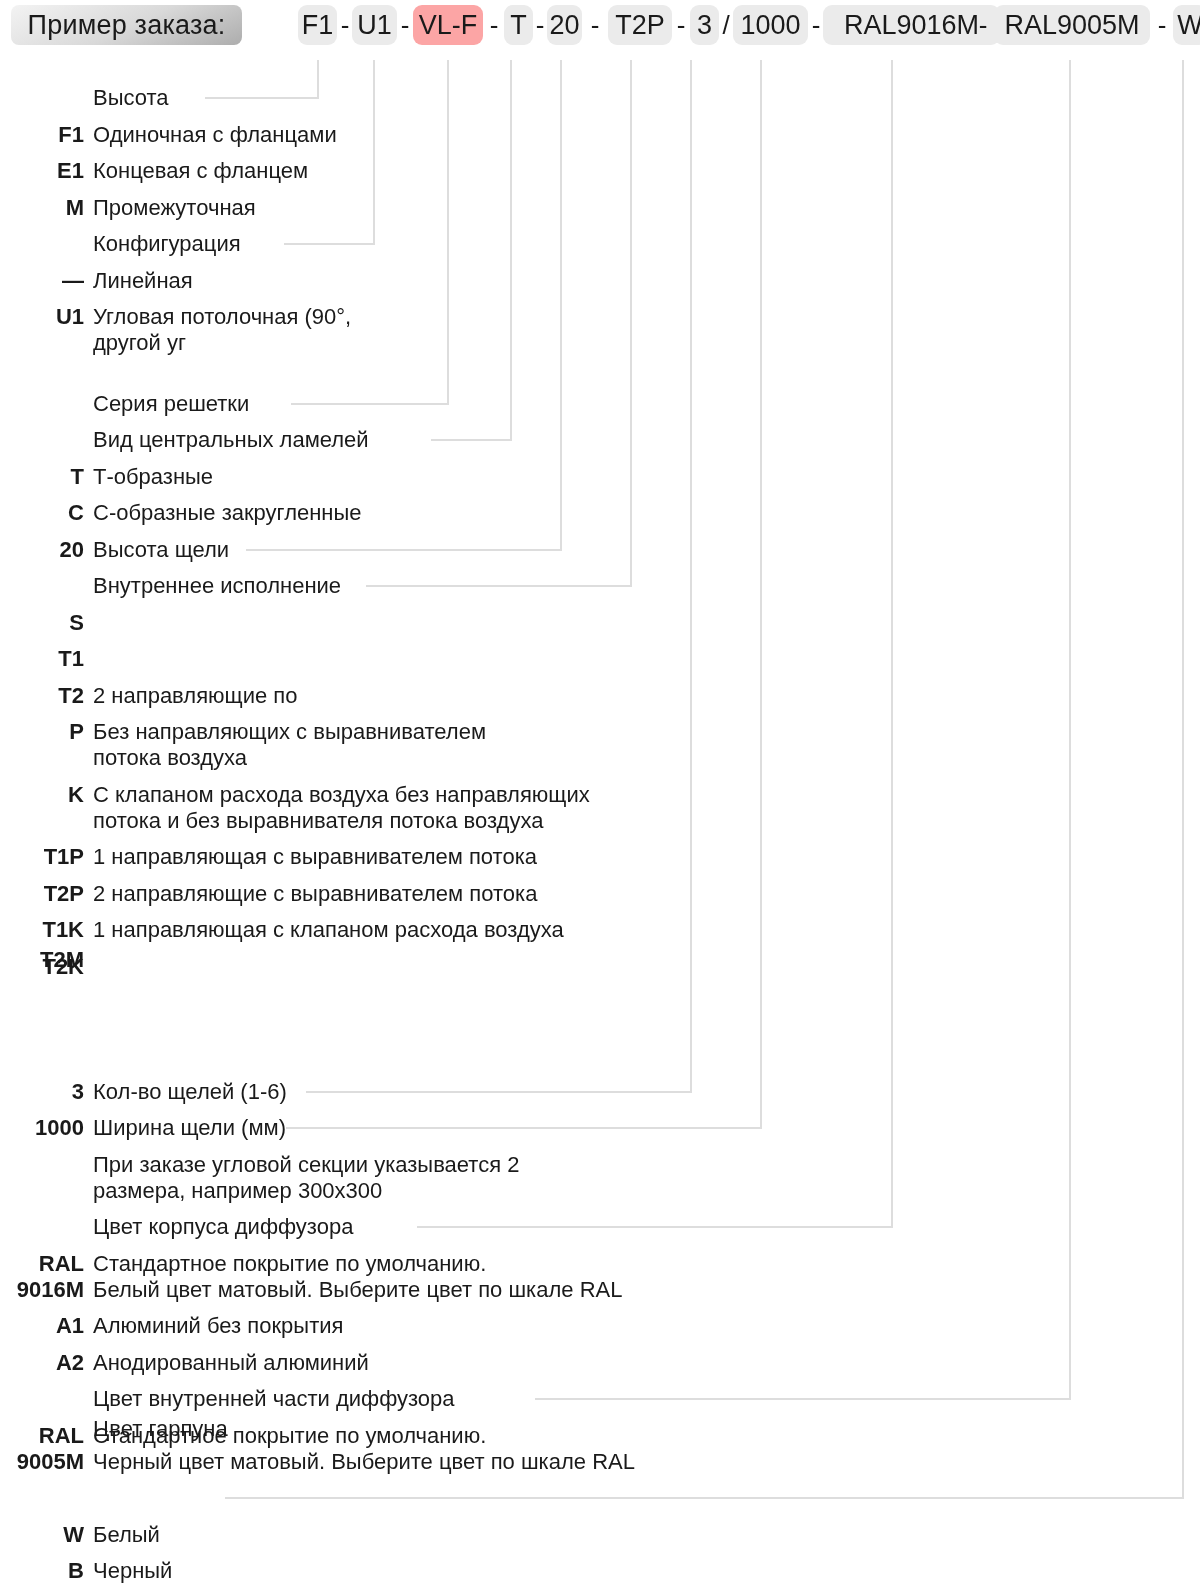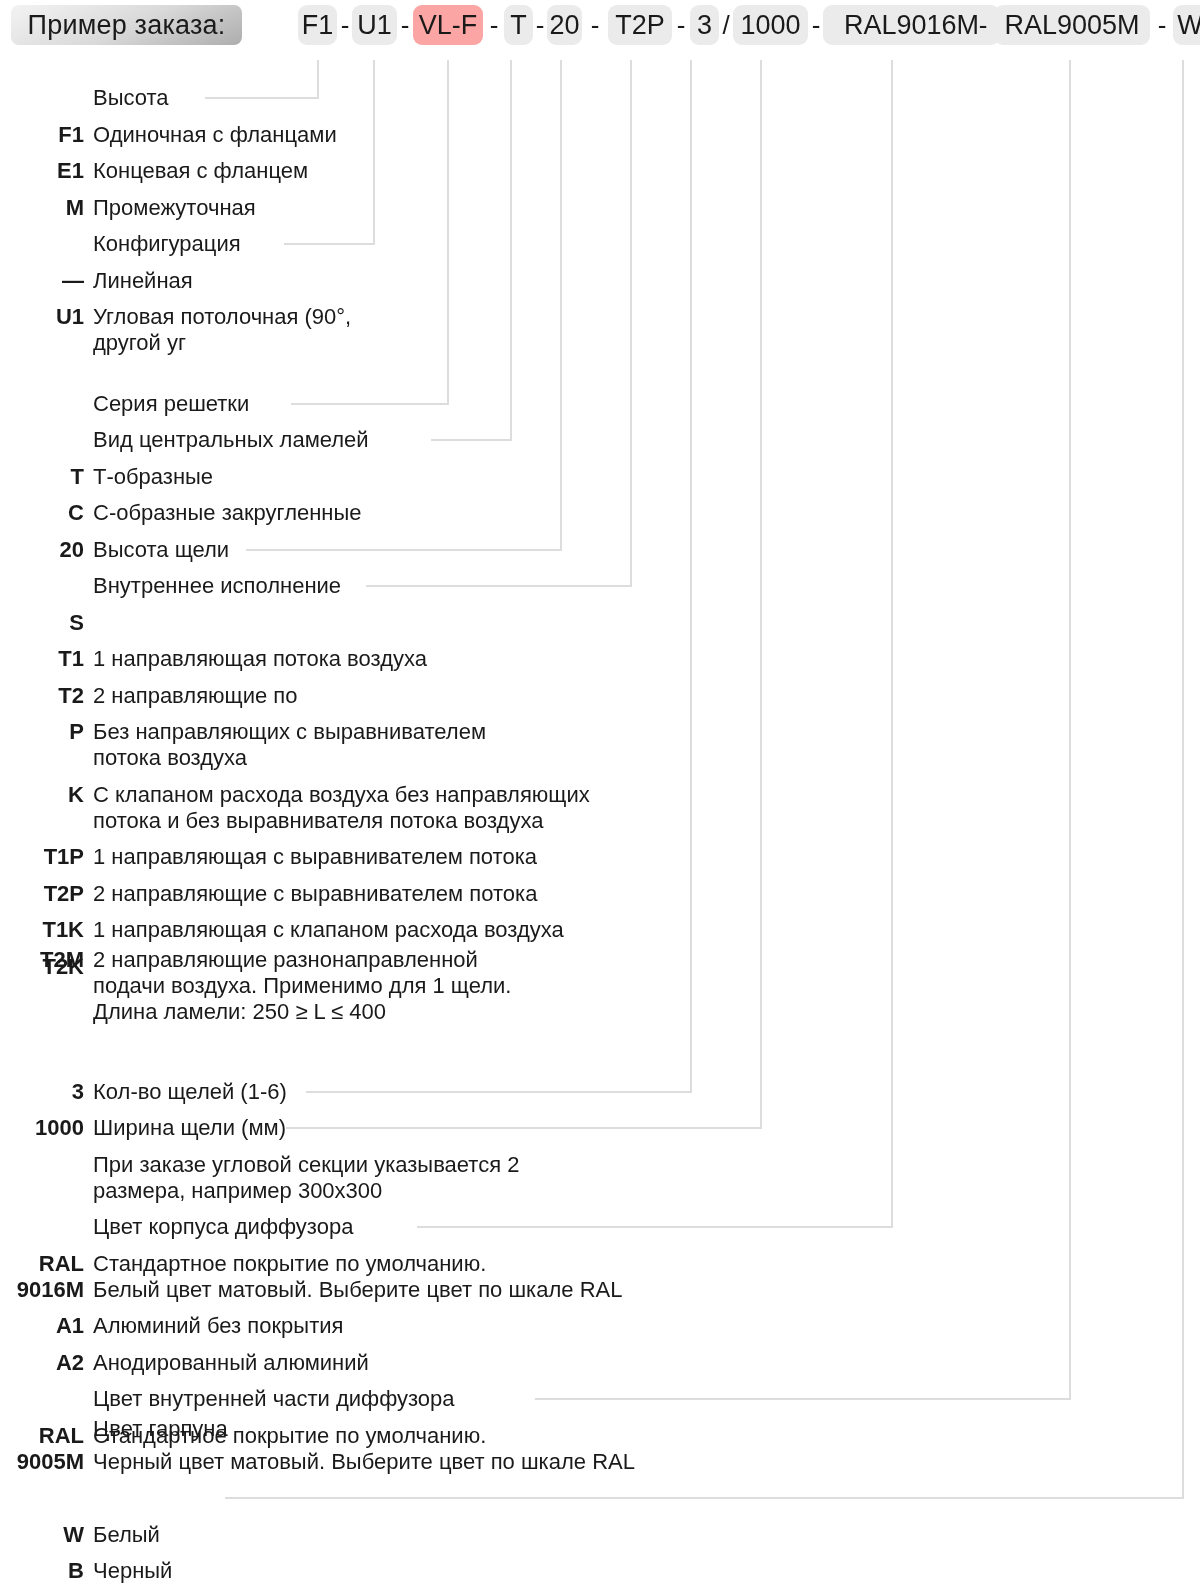--- a/index.html
+++ b/index.html
@@ -130,21 +130,20 @@
         <div class="desc">Высота щели</div>
       </div>
       <div class="entry" style="top: 573px;">
         <div class="desc">Внутреннее исполнение</div>
       </div>
       <div class="entry" style="top: 609.5px;">
         <div class="code">S</div>
       </div>
       <div class="entry" style="top: 646px;">
         <div class="code">T1</div>
-        <div class="desc">1 направляющая потока воздуха</div>
       </div>
       <div class="entry" style="top: 682.5px;">
         <div class="code">T2</div>
         <div class="desc">2 направляющие по</div>
       </div>
       <div class="entry" style="top: 719px;">
         <div class="code">P</div>
         <div class="desc">Без направляющих с выравнивателем<br>потока воздуха</div>
       </div>
       <div class="entry" style="top: 781.5px;">
@@ -161,21 +160,20 @@
       </div>
       <div class="entry" style="top: 917px;">
         <div class="code">T1K</div>
         <div class="desc">1 направляющая с клапаном расхода воздуха</div>
       </div>
       <div class="entry" style="top: 953.5px;">
         <div class="code">T2K</div>
       </div>
       <div class="entry" style="top: 947px;">
         <div class="code">T2M</div>
-        <div class="desc">2 направляющие разнонаправленной<br>подачи воздуха. Применимо для 1 щели.<br>Длина ламели: 250 ≥ L ≤ 400</div>
       </div>
       <div class="entry" style="top: 1078.5px;">
         <div class="code">3</div>
         <div class="desc">Кол-во щелей (1-6)</div>
       </div>
       <div class="entry" style="top: 1115px;">
         <div class="code">1000</div>
         <div class="desc">Ширина щели (мм)</div>
       </div>
       <div class="entry" style="top: 1151.5px;">

